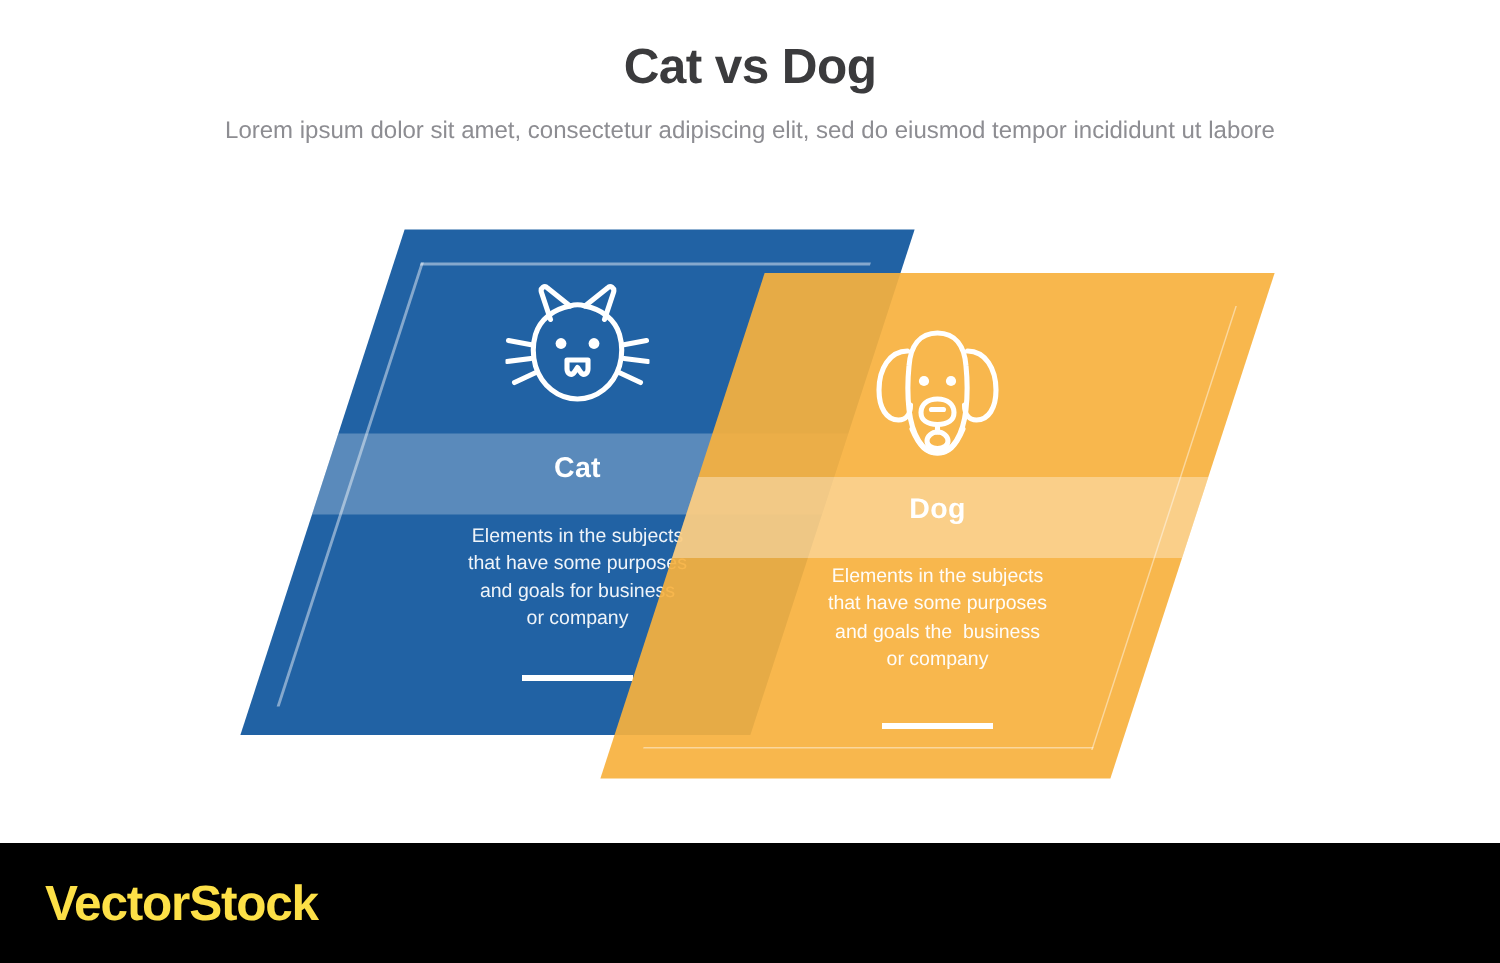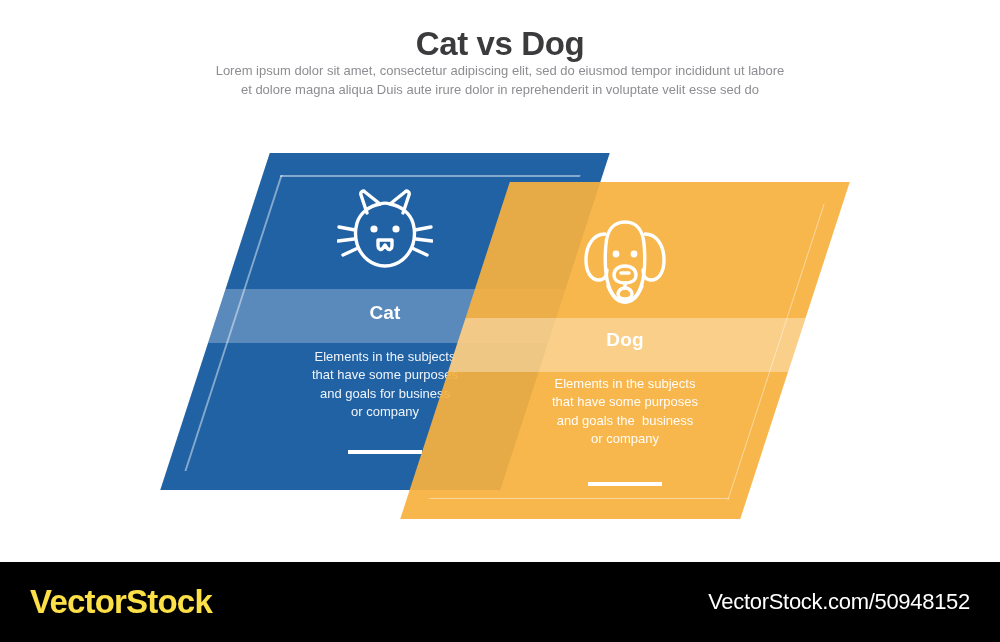--- a/index.html
+++ b/index.html
@@ -27,21 +27,22 @@
     text-align: center;
   }
   .title {
     font-size: 33px;
     font-weight: bold;
     color: #3b3b3d;
     letter-spacing: -0.4px;
     line-height: 1.1;
   }
   .subtitle {
-    font-size: 13px;
+    margin-top: 14px;
+    font-size: 16px;
     color: #8d8d92;
     line-height: 1.45;
     font-weight: 400;
   }
   .subtitle .line { display: block; }
 
   
   .stage {
     position: absolute;
     top: 0; left: 0;
@@ -172,21 +173,20 @@
 </style>
 </head>
 <body>
 
 <div class="canvas">
 
   <div class="header">
     <div class="title">Cat vs Dog</div>
     <div class="subtitle">
       <span class="line">Lorem ipsum dolor sit amet, consectetur adipiscing elit, sed do eiusmod tempor incididunt ut labore</span>
-      <span class="line">et dolore magna aliqua Duis aute irure dolor in reprehenderit in voluptate velit esse sed do</span>
     </div>
   </div>
 
   <div class="stage">
 
     <div class="card card-cat">
       <div class="band"></div>
       <div class="deco-line deco-v"></div>
       <div class="deco-line deco-h"></div>
 
@@ -271,16 +271,15 @@
           <span class="line">or company</span>
         </div>
         <div class="dash"></div>
       </div>
     </div>
 
   </div>
 
   <div class="footer">
     <div class="brand">VectorStock</div>
-    <div class="brand-url">VectorStock.com/50948152</div>
   </div>
 
 </div>
 
 </body></html>

